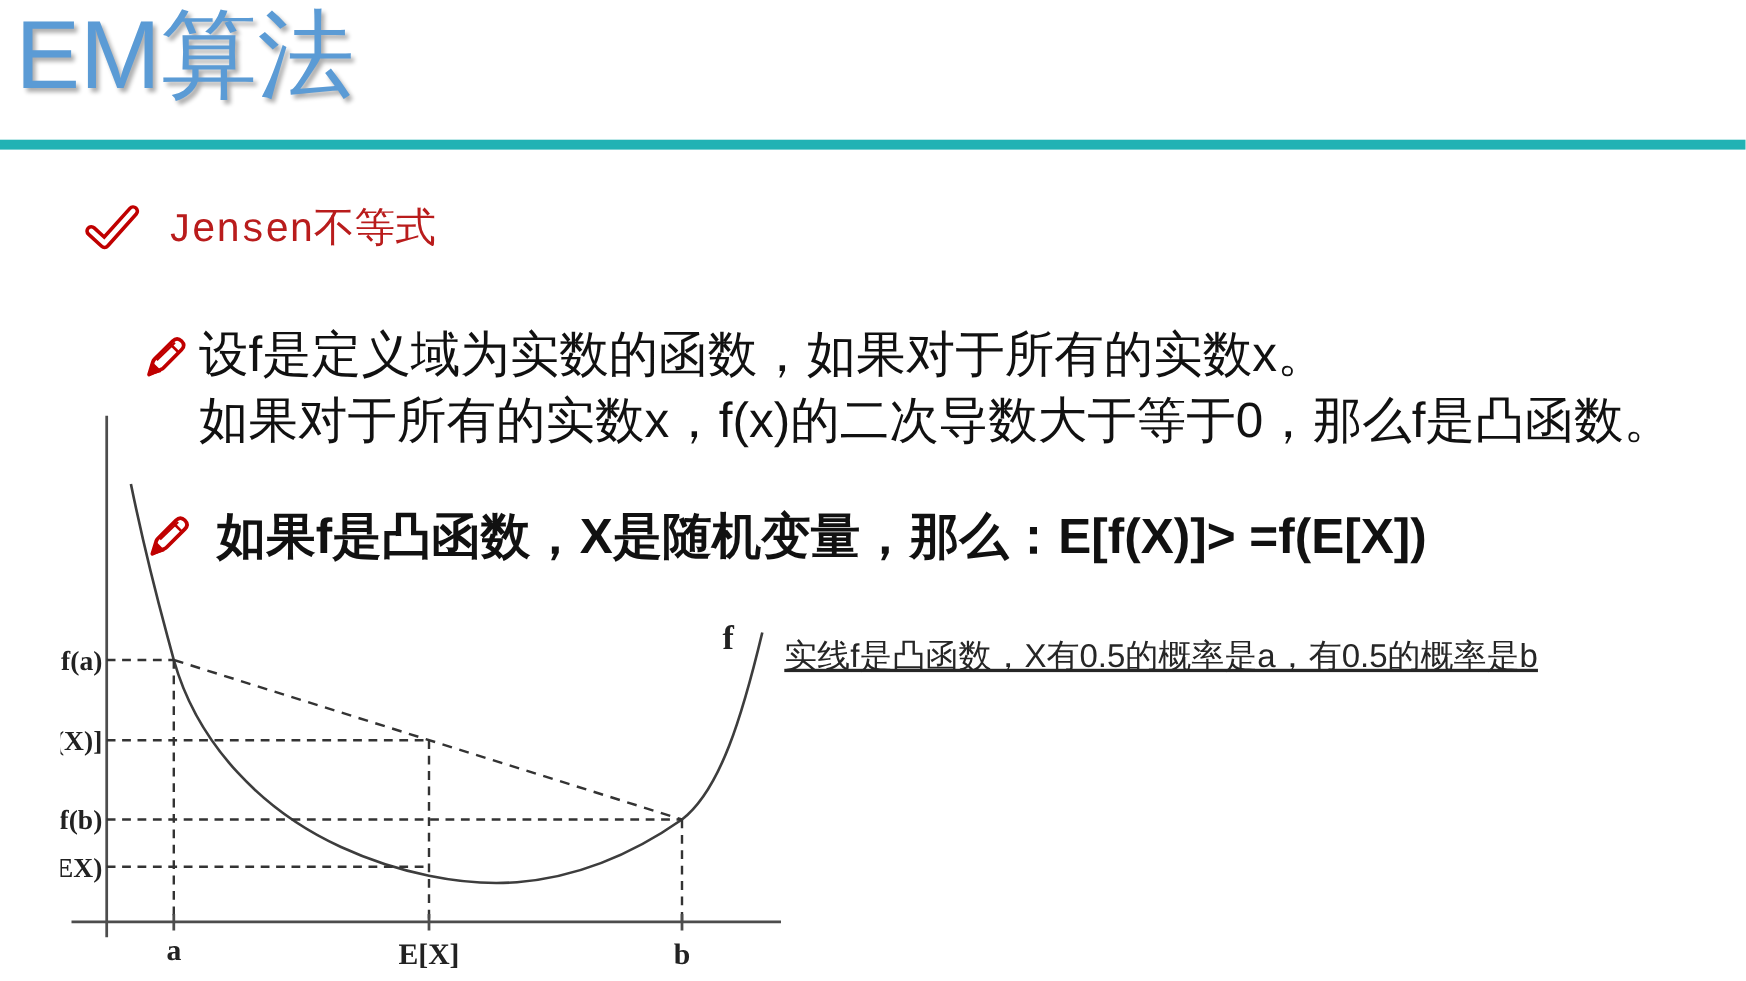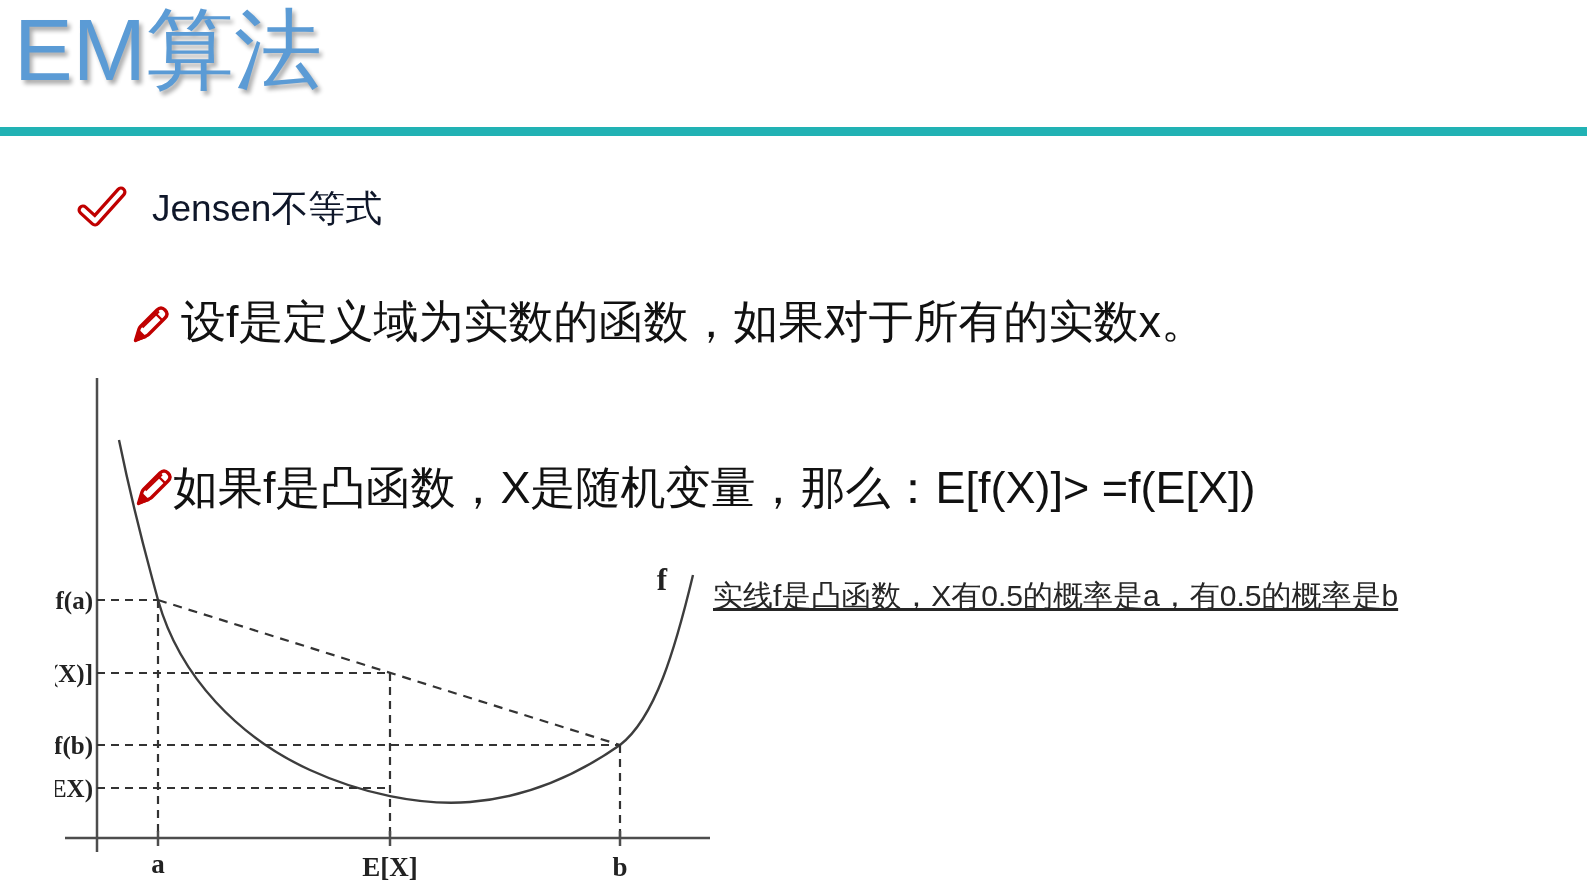--- a/index.html
+++ b/index.html
@@ -18,27 +18,27 @@
   .slide-title .title-en{font-family:"Liberation Sans",sans-serif;}
   .slide-title .title-cn{font-family:"Liberation Serif","DejaVu Serif",serif;}
   .accent-bar{
     position:absolute;left:0;top:127px;width:1587px;height:9px;
     background:#21b2b4;
   }
   .section-heading{
     position:absolute;left:76px;top:184px;display:flex;align-items:center;gap:24px;
   }
   .section-heading .label{
-    font-size:37px;line-height:48px;color:#0f172a;white-space:nowrap;
+    font-size:37px;line-height:48px;color:#b91c1c;white-space:nowrap;font-family:Liberation Mono, monospace;
   }
   .bullet-text{
     position:absolute;font-size:45px;line-height:60px;color:#111;white-space:nowrap;
   }
   .bullet-1{left:181px;top:292px;}
-  .bullet-2{left:173px;top:458px;}
+  .bullet-2{left:197px;top:458px;font-weight:bold;}
   .pencil-1{position:absolute;left:128px;top:300px;}
   .pencil-2{position:absolute;left:131px;top:463px;}
   .figure{position:absolute;left:55px;top:370px;}
   .figure text{
     font-family:"Liberation Serif","DejaVu Serif",serif;
     font-weight:bold;fill:#222;
   }
   .annotation{
     position:absolute;left:713px;top:576px;font-size:30px;color:#262626;white-space:nowrap;
   }
@@ -68,20 +68,21 @@
   <svg width="48" height="48" viewBox="0 0 48 48">
     <path d="M7.5 40.5 L11 29 Q11.5 27.5 12.5 26.5 L29 10 Q33 6 37 10 Q41 14 37 18 L20.5 34.5 Q19.5 35.5 18 36 Z" fill="none" stroke="#c00000" stroke-width="3.4" stroke-linejoin="round"></path>
     <path d="M26.5 12.5 L34.5 20.5" fill="none" stroke="#c00000" stroke-width="2.4"></path>
     <path d="M14.5 27.5 L31 11.5" fill="none" stroke="#c00000" stroke-width="2"></path>
     <path d="M7.5 40.5 L10.6 30.4 L17.6 37.4 Z" fill="#c00000" stroke="#c00000" stroke-width="2" stroke-linejoin="round"></path>
   </svg>
 </div>
 
 <div class="bullet-text bullet-1">
   <div>设f是定义域为实数的函数，如果对于所有的实数x。</div>
+  <div>如果对于所有的实数x，f(x)的二次导数大于等于0，那么f是凸函数。</div>
 </div>
 
 <div class="pencil-2">
   <svg width="48" height="48" viewBox="0 0 48 48">
     <path d="M7.5 40.5 L11 29 Q11.5 27.5 12.5 26.5 L29 10 Q33 6 37 10 Q41 14 37 18 L20.5 34.5 Q19.5 35.5 18 36 Z" fill="none" stroke="#c00000" stroke-width="3.4" stroke-linejoin="round"></path>
     <path d="M26.5 12.5 L34.5 20.5" fill="none" stroke="#c00000" stroke-width="2.4"></path>
     <path d="M14.5 27.5 L31 11.5" fill="none" stroke="#c00000" stroke-width="2"></path>
     <path d="M7.5 40.5 L10.6 30.4 L17.6 37.4 Z" fill="#c00000" stroke="#c00000" stroke-width="2" stroke-linejoin="round"></path>
   </svg>
 </div>

